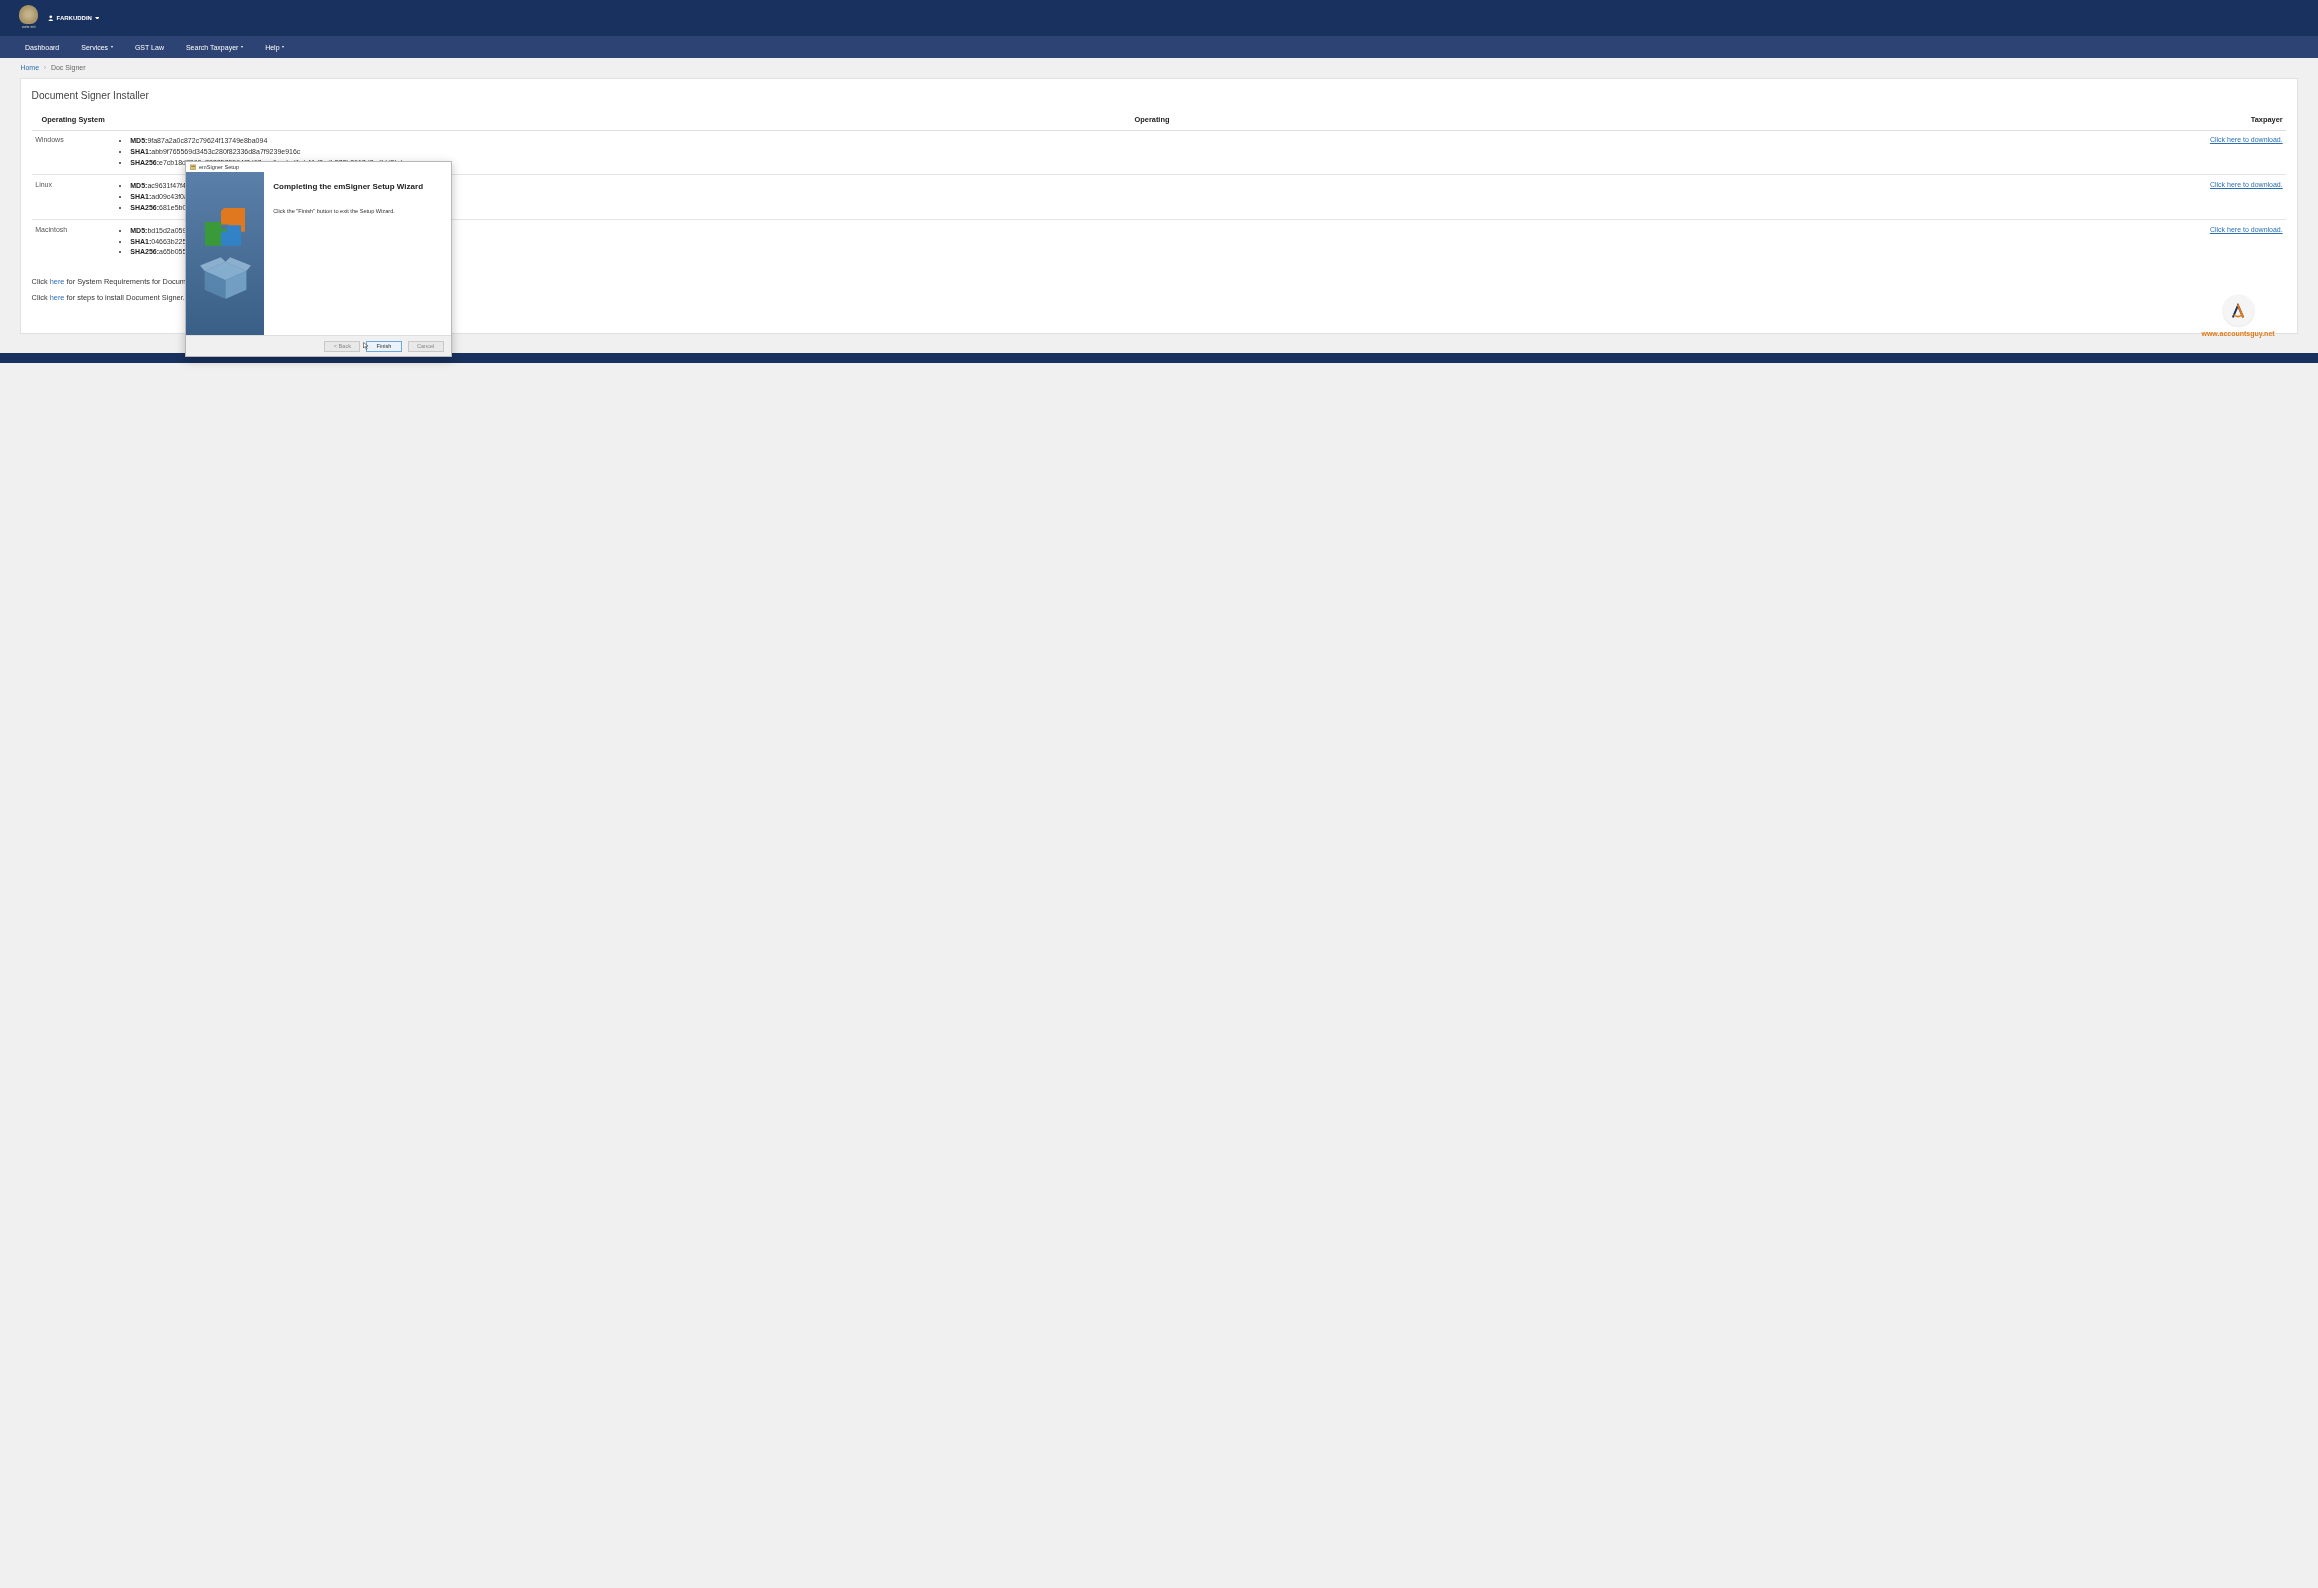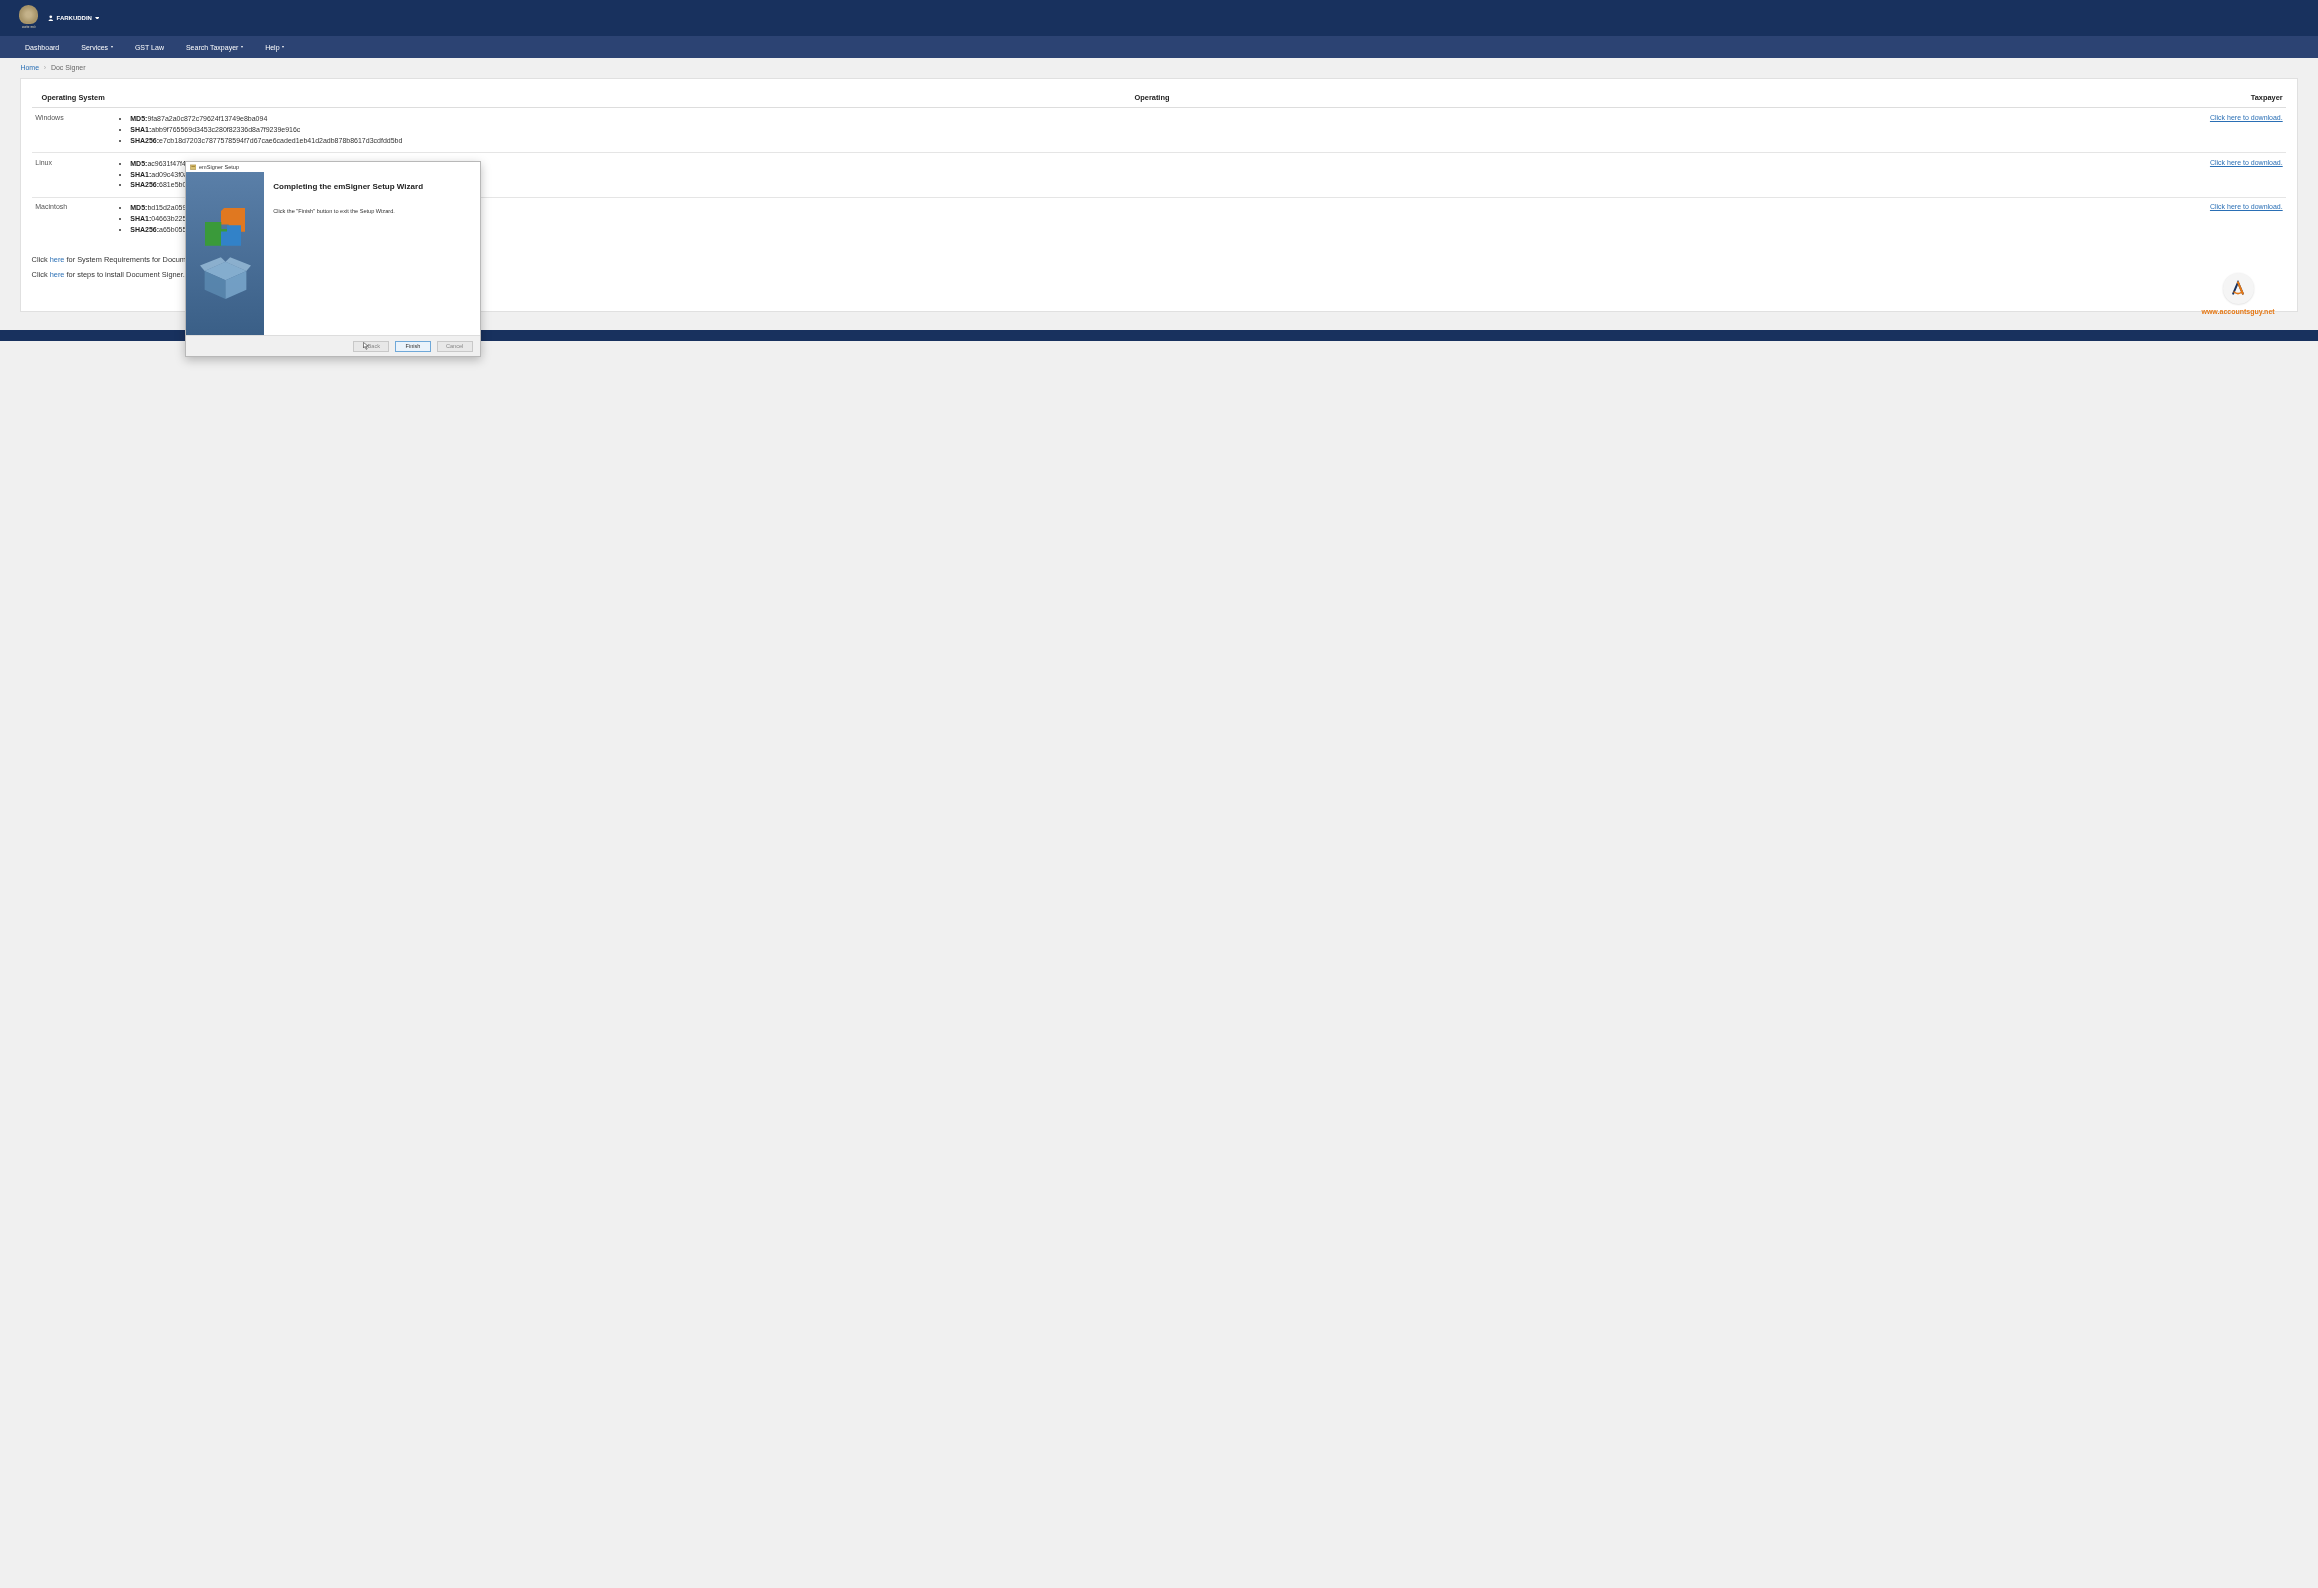--- a/index.html
+++ b/index.html
@@ -40,21 +40,21 @@
 .help-links a { color: #2a6fb5; text-decoration: none; }
 
 .logo-corner { position: absolute; right: 22px; bottom: -3.7px; text-align: center; }
 .logo-circle { width: 31px; height: 31px; border-radius: 50%; background: #f5f5f5; box-shadow: 0 0.5px 1.9px rgba(0,0,0,0.15); display: flex; align-items: center; justify-content: center; margin: 0 auto 3.7px; }
 .logo-circle svg { width: 16px; height: 16px; }
 .logo-url { color: #e57815; font-size: 7px; font-weight: 600; }
 
 .footer-bar { height: 10.2px; background: #18315e; }
 
 
-.dialog { position: absolute; left: 185px; top: 161px; width: 296px; background: #fff; border: 0.5px solid #b8b8b8; box-shadow: 0 2.8px 9.3px rgba(0,0,0,0.25); font-family: "Segoe UI", Tahoma, sans-serif; font-size: 5.6px; }
+.dialog { position: absolute; left: 185px; top: 161px; width: 267px; background: #fff; border: 0.5px solid #b8b8b8; box-shadow: 0 2.8px 9.3px rgba(0,0,0,0.25); font-family: "Segoe UI", Tahoma, sans-serif; font-size: 5.6px; }
 .dialog-titlebar { display: flex; align-items: center; padding: 1.9px 3.7px; gap: 2.8px; color: #333; }
 .dialog-body { display: flex; height: 163px; }
 .dialog-sidebar { width: 78px; background: linear-gradient(180deg, #5a7fa8 0%, #3a5f87 100%); display: flex; flex-direction: column; align-items: center; justify-content: center; gap: 9.3px; }
 .puzzle { width: 40px; height: 40px; position: relative; }
 .puzzle-piece { position: absolute; width: 24px; height: 24px; }
 .pp-orange { background: #e07820; top: 0; right: 0; clip-path: polygon(0 14%, 14% 0, 100% 0, 100% 100%, 32% 100%, 32% 70%, 0 70%); }
 .pp-green { background: #3a9a3a; bottom: 1.9px; left: 0; clip-path: polygon(0 0, 68% 0, 68% 30%, 100% 30%, 100% 86%, 86% 100%, 0 100%); }
 .pp-blue { background: #3282c8; bottom: 1.9px; right: 3.7px; width: 20.4px; height: 20.4px; clip-path: polygon(30% 0, 100% 0, 100% 100%, 0 100%, 0 30%, 30% 30%); }
 .cube { width: 51px; height: 43px; }
 .dialog-main { flex: 1; padding: 9.3px 9.3px 4.6px 9.3px; }
@@ -107,20 +107,21 @@
     </div>
 </div>
 
 <div class="breadcrumb">
   <a href="#">Home</a>
   <span class="breadcrumb-sep">›</span>
   <span>Doc Signer</span>
 </div>
 
 <div class="content">
+  <h2 class="page-title">Document Signer Installer</h2>
 
   <table class="table">
     <thead>
       <tr>
         <th>Operating System</th>
         <th>Operating</th>
         <th style="text-align:right">Taxpayer</th>
       </tr>
     </thead>
     <tbody>

